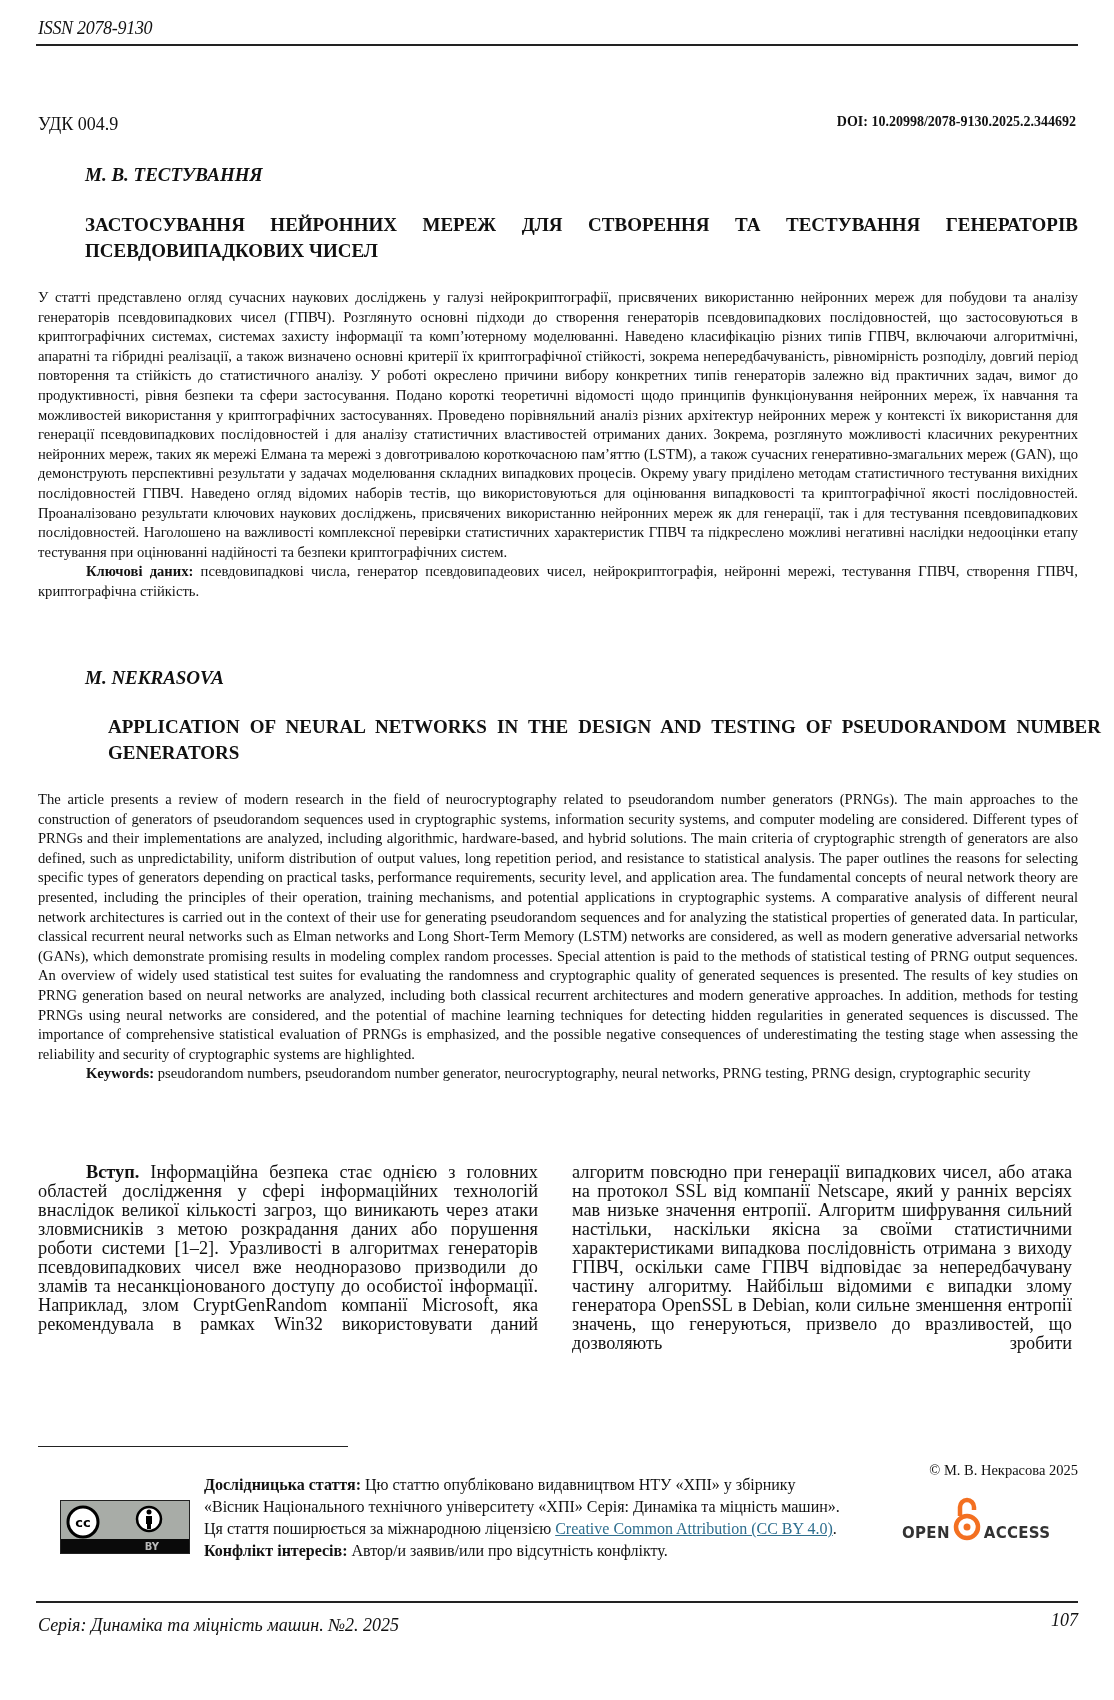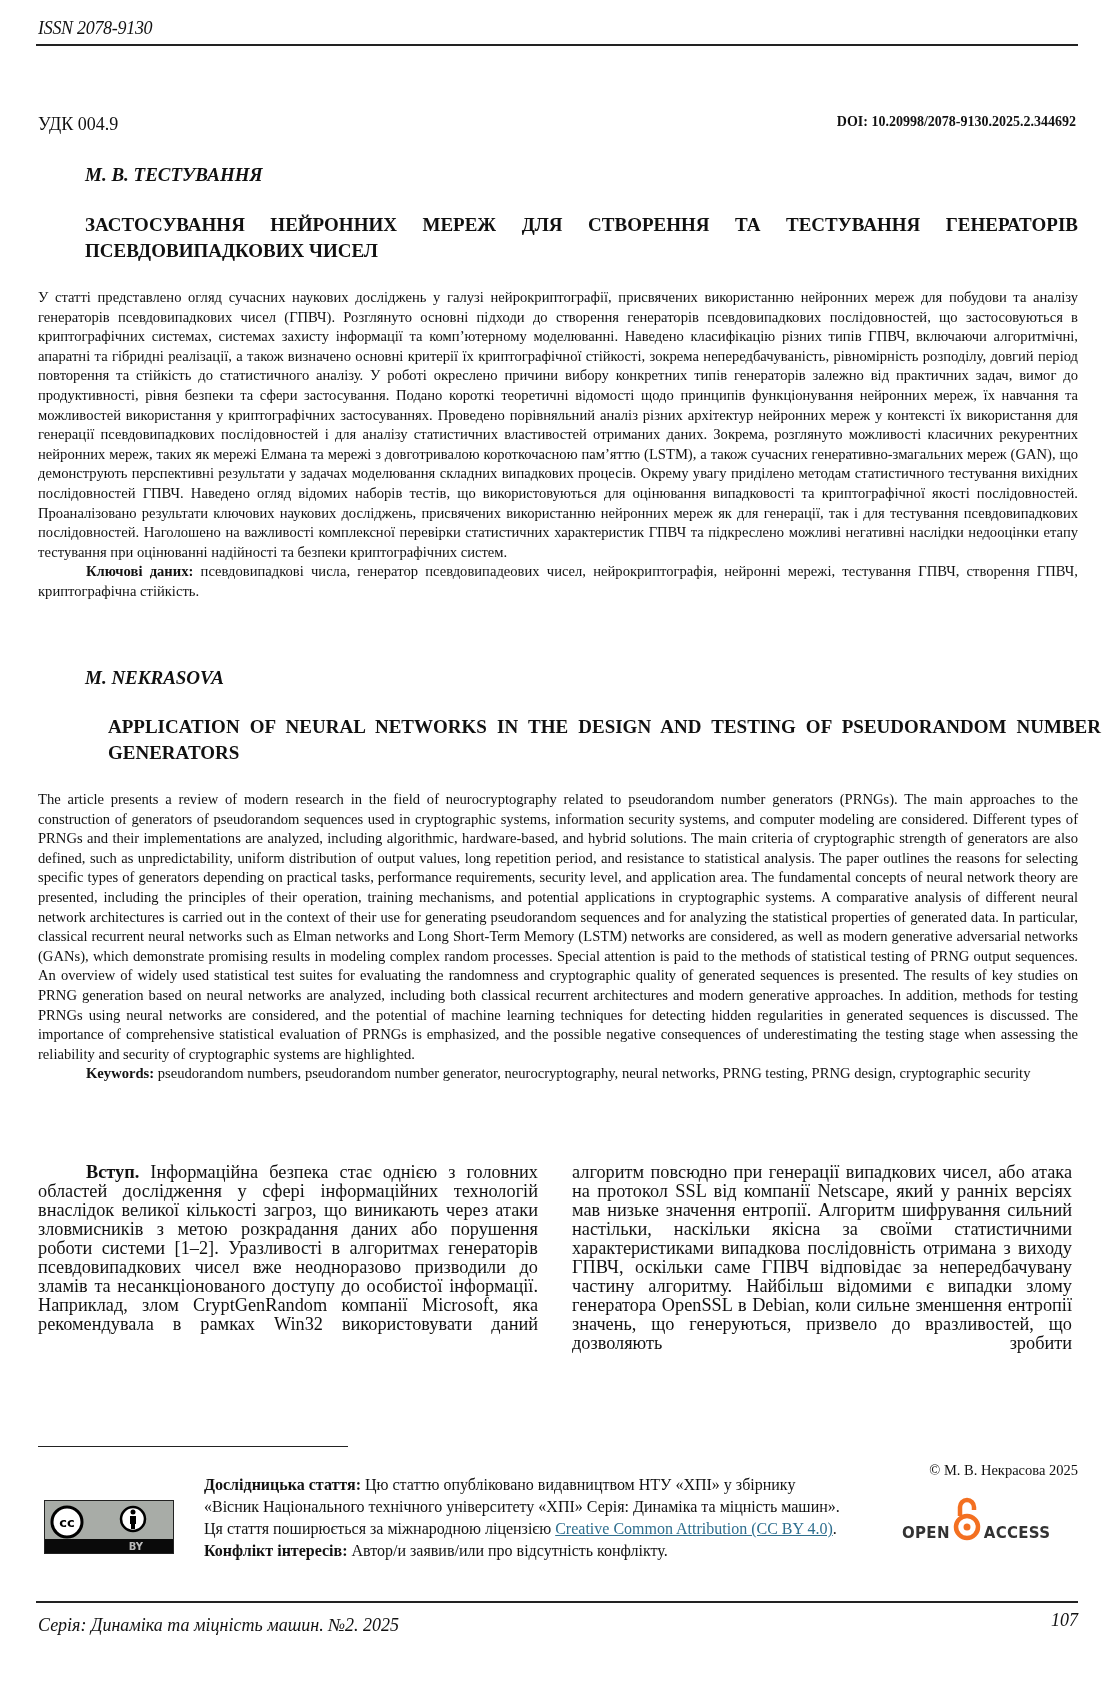--- a/index.html
+++ b/index.html
@@ -15,21 +15,21 @@
   .abstract p { margin:0; }
   .kw { margin:0; text-indent:48px; }
   .kw b { font-weight:bold; }
   .abstract-en { font-size:14.6px; line-height:19.6px; }
   .col { top:1163px; width:500px; font-size:18.3px; line-height:19px; text-align:justify; text-align-last:justify; }
   .col p { margin:0; }
   .col-left { left:38px; }
   .col-left p { text-indent:48px; }
   .col-right { left:572px; }
   .footnote-rule { left:38px; top:1446px; width:310px; height:0; border-top:1.5px solid #222; }
-  .cc-badge { left:44px; top:1500px; width:130px; height:54px; background:#a8aca7; border:1px solid #222; box-sizing:border-box; }
+  .cc-badge { left:60px; top:1500px; width:130px; height:54px; background:#a8aca7; border:1px solid #222; box-sizing:border-box; }
   .cc-badge .by-strip { position:absolute; left:0; right:0; bottom:0; height:14px; background:#0a0a0a; }
   .cc-badge .by-text { position:absolute; right:30px; bottom:1px; font-family:"DejaVu Sans", sans-serif; font-size:10px; color:#bbb; font-weight:bold; }
   .license { left:204px; top:1474px; width:650px; font-size:16px; line-height:22px; }
   .license b { font-weight:bold; }
   .license a { color:#2e6e8e; text-decoration:underline; }
   .copyright { right:36px; top:1462px; font-size:14.5px; }
   .oa { left:866px; top:1496px; height:46px; display:flex; align-items:flex-end; font-family:"DejaVu Sans", sans-serif; font-weight:bold; font-size:15px; color:#333; letter-spacing:0.3px;margin-left:36px; }
   .oa svg { margin:0 2px; }
   .bottom-rule { left:36px; top:1601px; width:1042px; height:0; border-top:2px solid #222; }
   .journal { left:38px; top:1613px; font-size:18px; font-style:italic; line-height:24px; }

